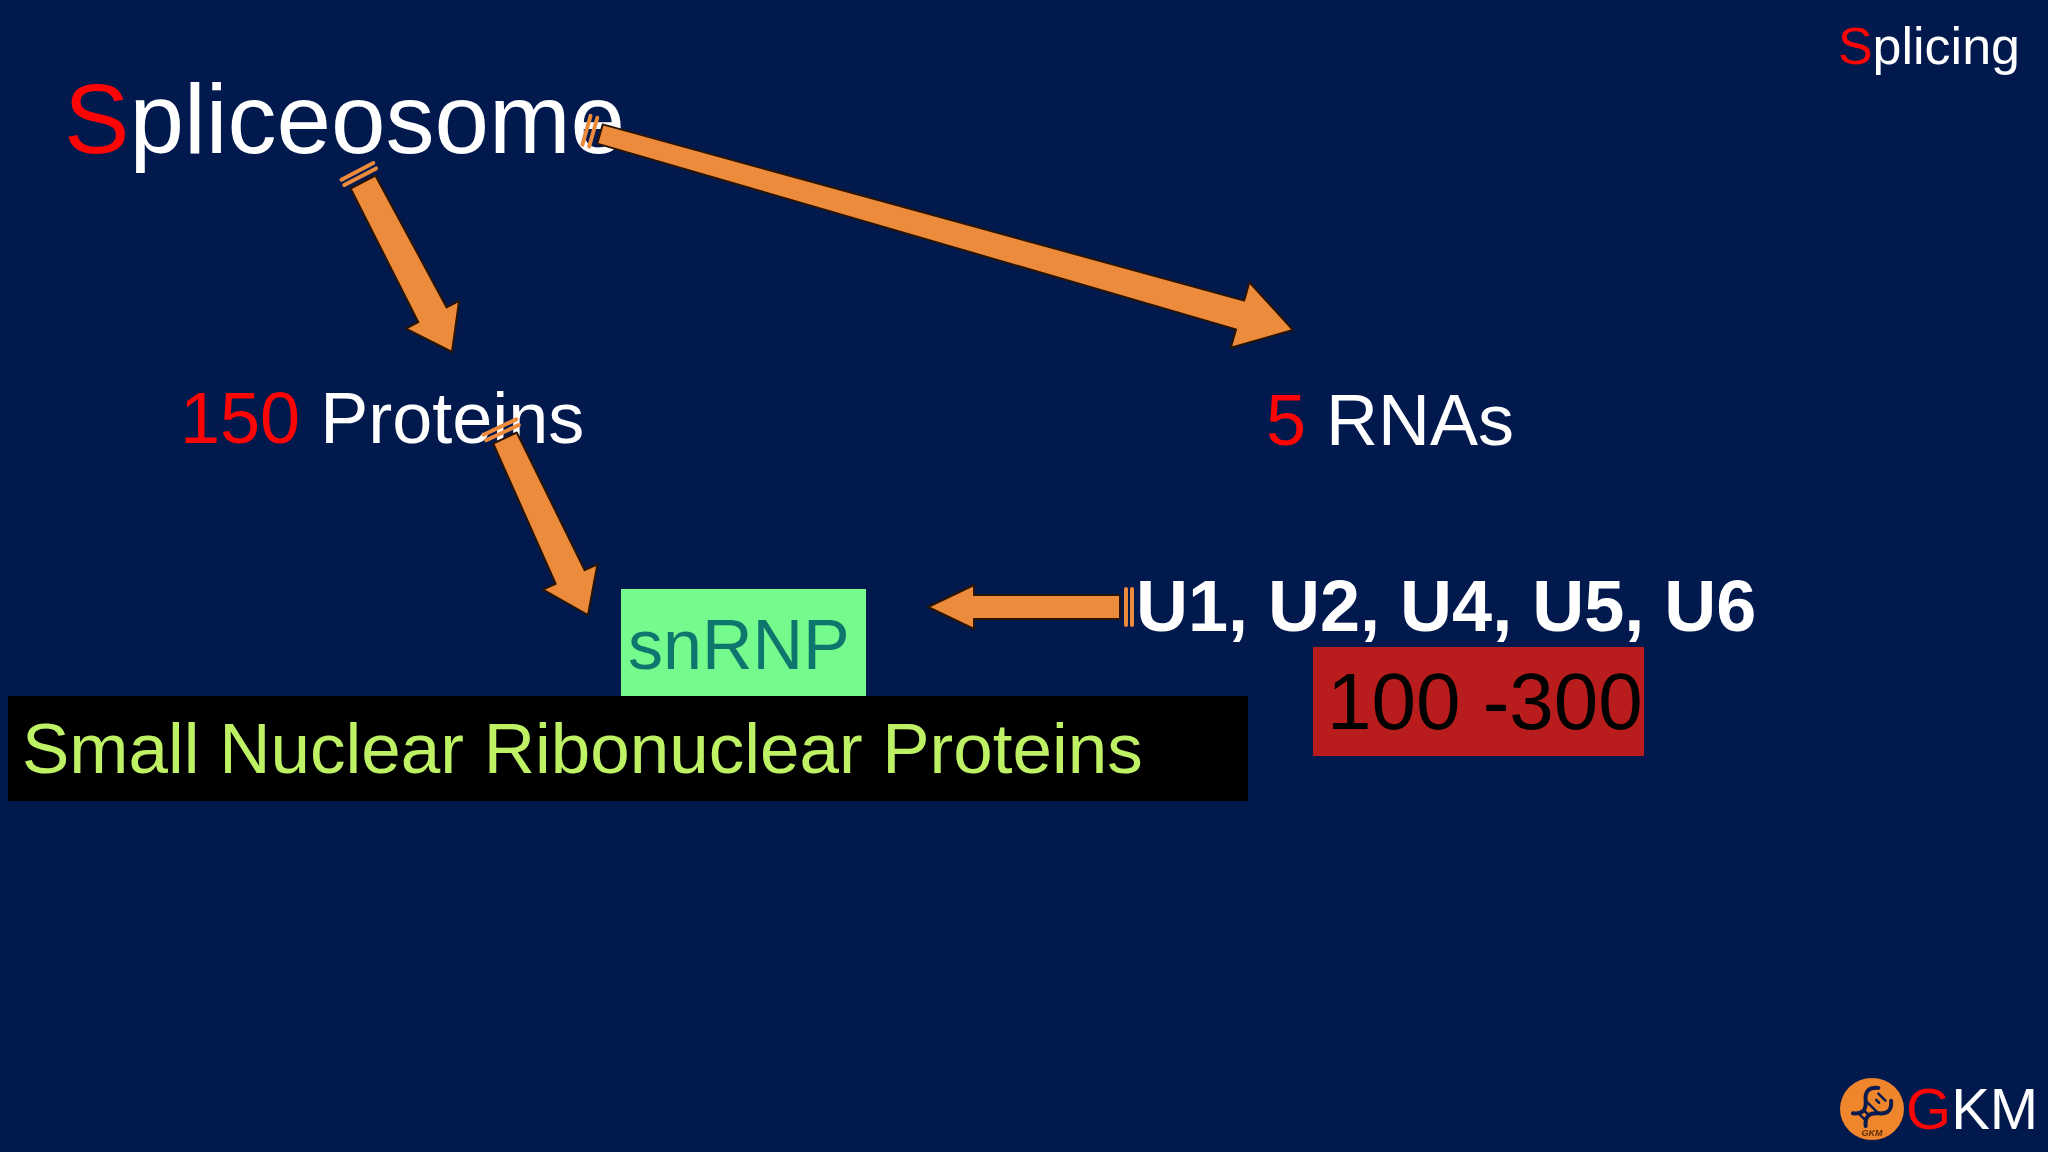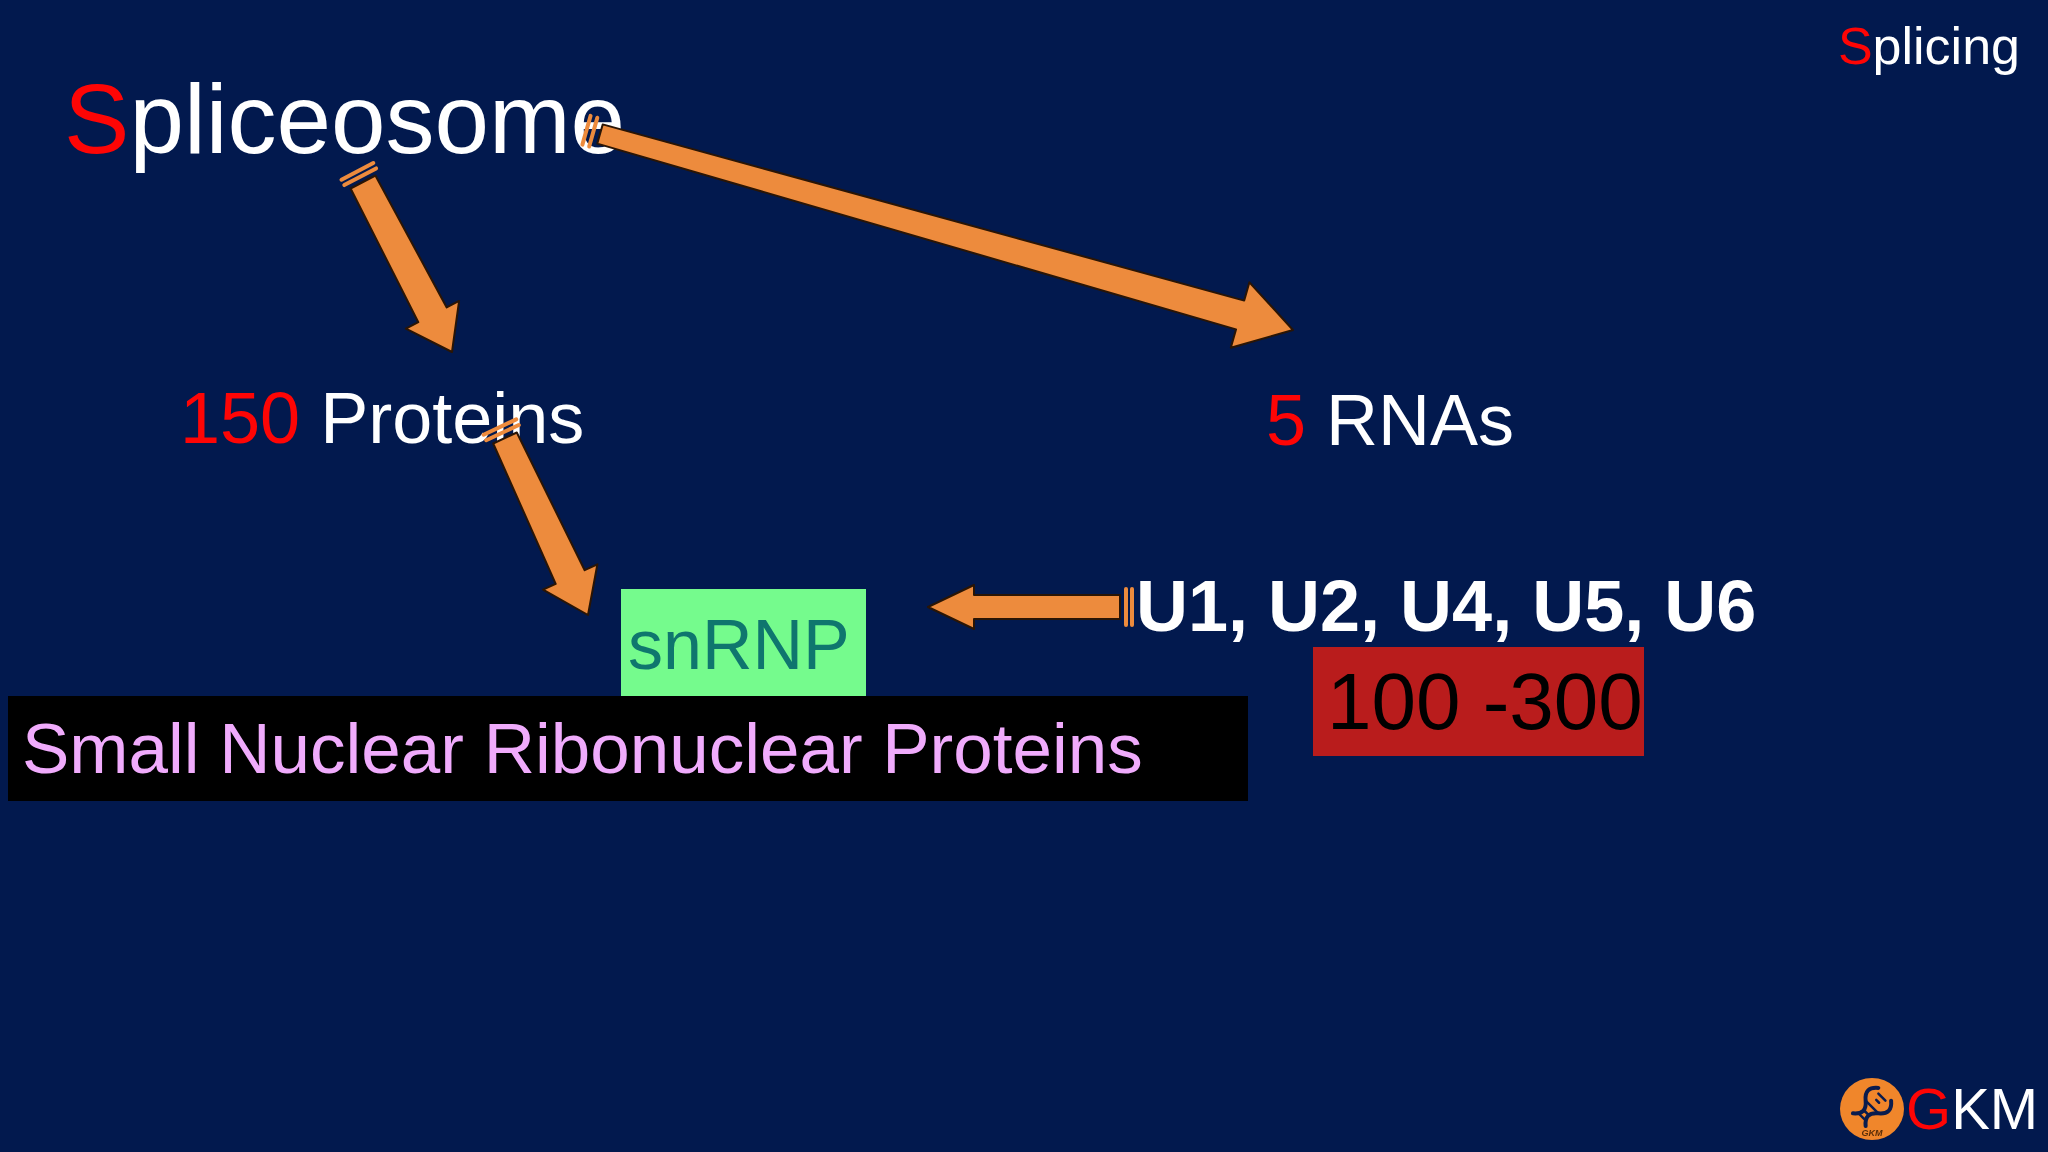--- a/index.html
+++ b/index.html
@@ -56,21 +56,21 @@
     padding-left: 7px;
     box-sizing: border-box;
     z-index: 2;
   }
   .expansion-bar {
     left: 8px;
     top: 696px;
     width: 1240px;
     height: 105px;
     background: #000000;
-    color: #f0abfc;
+    color: #bef264;
     font-size: 71px;
     display: flex;
     align-items: center;
     padding-left: 14px;
     box-sizing: border-box;
     white-space: nowrap;
     z-index: 3;
   }
   .copies-box {
     left: 1313px;

